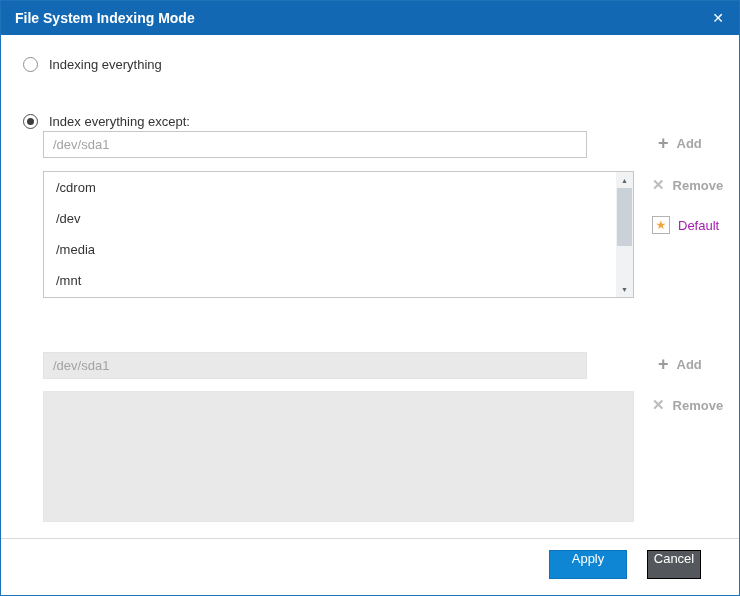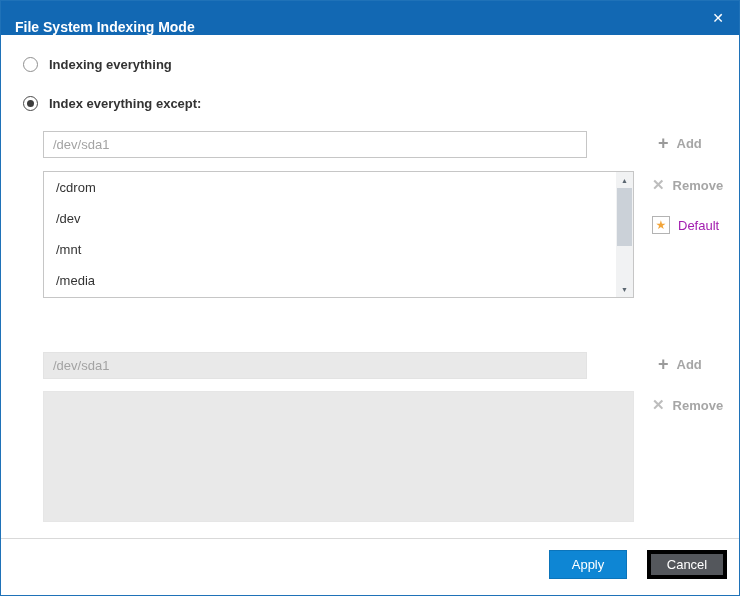--- a/index.html
+++ b/index.html
@@ -3,30 +3,30 @@
 <meta charset="utf-8">
 <style>
   html,body { margin:0; padding:0; background:#e8e8e8; }
   .dialog {
     position:relative; width:740px; height:596px; background:#ffffff;
     border:1px solid #1f72b8; box-sizing:border-box; overflow:hidden;
     font-family:"Liberation Sans", sans-serif;
   }
   .titlebar {
     position:absolute; top:0; left:0; width:100%; height:34px;
-    background:#1268b3; display:flex; align-items:flex-end;
+    background:#1268b3; display:flex; align-items:center;
     padding:0 14px; box-sizing:border-box;
   }
   .title { color:#ffffff; font-size:14px; font-weight:bold; }
   .close-btn {
     position:absolute; right:6px; top:0; height:34px; width:30px;
     display:flex; align-items:center; justify-content:center;
     color:#ffffff; font-size:14px; cursor:pointer;
   }
-  .radio-row { position:absolute; display:flex; align-items:center; gap:11px;font-weight:bold; }
+  .radio-row { position:absolute; display:flex; align-items:center; gap:11px; }
   .radio {
     width:15px; height:15px; border:1px solid #8f8f8f; border-radius:50%;
     background:#fff; box-sizing:border-box; position:relative; flex:0 0 auto;
   }
   .radio.selected { border-color:#4a4a4a; }
   .radio.selected::after {
     content:""; position:absolute; left:3px; top:3px; width:7px; height:7px;
     border-radius:50%; background:#3d3d3d;
   }
   .lbl { font-size:13px; color:#333333; }
@@ -54,60 +54,60 @@
   .plus-icon { color:#9a9a9a; font-size:18px; font-weight:bold; line-height:16px; }
   .x-icon { color:#bdbdbd; font-size:15px; font-weight:bold; line-height:16px; }
   .star-box {
     width:18px; height:18px; border:1px solid #b3b3b3; background:#fff;
     display:flex; align-items:center; justify-content:center; box-sizing:border-box;
   }
   .star { color:#f2a53a; font-size:12px; line-height:1; }
   .default-label { color:#a21caf; }
   .footer-line { position:absolute; left:0; right:0; top:537px; border-top:1px solid #d9d9d9; }
   .btn {
-    position:absolute; top:549px; height:29px; display:flex; align-items:center;
+    position:absolute; top:549px; height:29px; display:flex; 
     justify-content:center; font-size:13px; color:#ffffff; cursor:pointer; box-sizing:border-box;
   }
   .btn.apply { left:548px; width:78px; background:#0e86d4; border:1px solid #0b74ba; }
-  .btn.cancel { left:646px; width:80px; background:#54575c; border:4px solid #000000; }
+  .btn.cancel { left:646px; width:54px; background:#54575c; border:1px solid #000000; }
 </style>
 </head>
 <body>
 
 <div class="dialog">
 
   <div class="titlebar">
     <span class="title">File System Indexing Mode</span>
   </div>
   <div class="close-btn">
     <span>✕</span>
   </div>
 
   <div class="radio-row" style="left:22px; top:56px;">
     <span class="radio"></span>
     <span class="lbl">Indexing everything</span>
   </div>
 
-  <div class="radio-row" style="left:22px; top:95px;text-align:right;">
+  <div class="radio-row" style="left:22px; top:113px;text-align:right;">
     <span class="radio selected"></span>
     <span class="lbl">Index everything except:</span>
   </div>
 
   <input class="text-input" style="top: 130px;" type="text" placeholder="/dev/sda1">
 
   <div class="side-btn" style="left:657px; top:134px;">
     <span class="plus-icon">+</span>
     <span class="txt-grey">Add</span>
   </div>
 
   <div class="listbox enabled">
     <div class="list-item">/cdrom</div>
     <div class="list-item">/dev</div>
+    <div class="list-item">/media</div>
     <div class="list-item">/mnt</div>
-    <div class="list-item">/media</div>
     <div class="scrollbar">
       <div class="scroll-arrow up">▲</div>
       <div class="scroll-thumb"></div>
       <div class="scroll-arrow down">▼</div>
     </div>
   </div>
 
   <div class="side-btn" style="left:651px; top:176px;">
     <span class="x-icon">✕</span>
     <span class="txt-grey">Remove</span>

